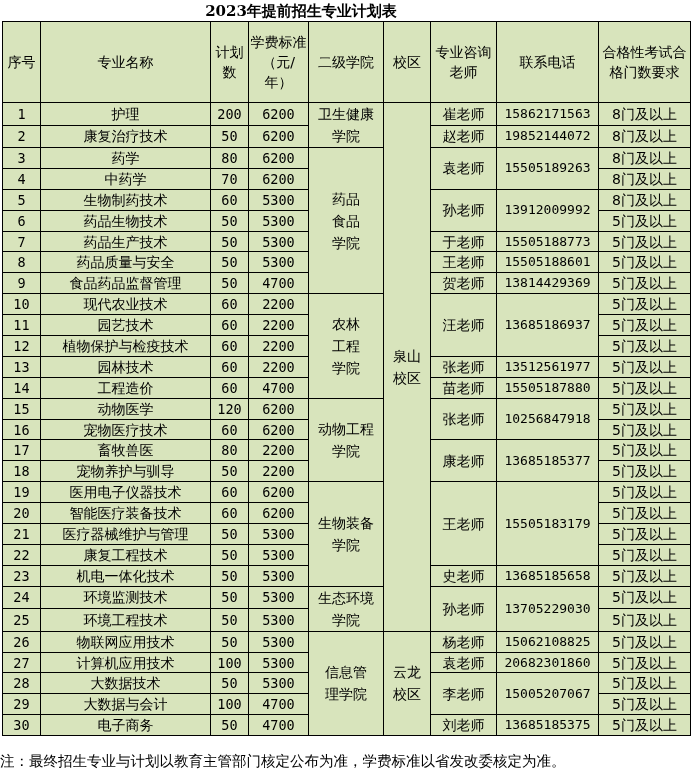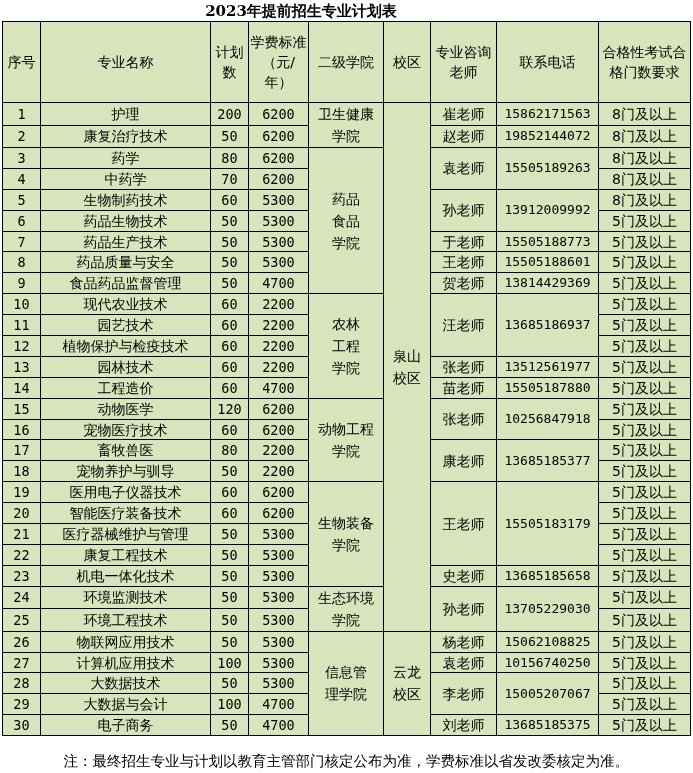--- a/index.html
+++ b/index.html
@@ -9,21 +9,21 @@
            font-family:"DejaVu Serif","Liberation Serif",serif; font-weight:bold; font-size:15px; line-height:18px; }
   table { position:absolute; left:2px; top:21px; border-collapse:collapse; table-layout:fixed;
           background:#d8e4bc; }
   td, th { border:1.5px solid #000; text-align:center; vertical-align:middle; padding:0;
            font-size:14px; font-weight:normal; line-height:18px; white-space:nowrap; overflow:hidden; }
   th { height:80px; white-space:normal; line-height:20px; }
   td { height:19.9px; }
   td.num { font-family:"DejaVu Sans Mono","Liberation Mono",monospace; font-size:13.5px; }
   td.phone { font-family:"DejaVu Sans Mono","Liberation Mono",monospace; font-size:13px; }
   td.wrap { white-space:normal; line-height:22px; }
-  .note { position:absolute; left:0; top:751px; width:629px; text-align:right; font-size:14.5px; line-height:20px; }
+  .note { position:absolute; left:0; top:751px; width:629px; text-align:left; font-size:14.5px; line-height:20px; }
 </style>
 </head>
 <body>
 
 <div class="title">2023年提前招生专业计划表</div>
 
 <table>
   <colgroup>
     <col style="width:38px">
       <col style="width:170px">
@@ -271,21 +271,21 @@
         <td>杨老师</td>
         <td class="phone">15062108825</td>
         <td>5门及以上</td>
       </tr>
       <tr>
         <td class="num">27</td>
         <td>计算机应用技术</td>
         <td class="num">100</td>
         <td class="num">5300</td>
         <td>袁老师</td>
-        <td class="phone">10156740250</td>
+        <td class="phone">20682301860</td>
         <td>5门及以上</td>
       </tr>
       <tr>
         <td class="num">28</td>
         <td>大数据技术</td>
         <td class="num">50</td>
         <td class="num">5300</td>
         <td rowspan="2">李老师</td>
         <td class="phone" rowspan="2">15005207067</td>
         <td>5门及以上</td>

